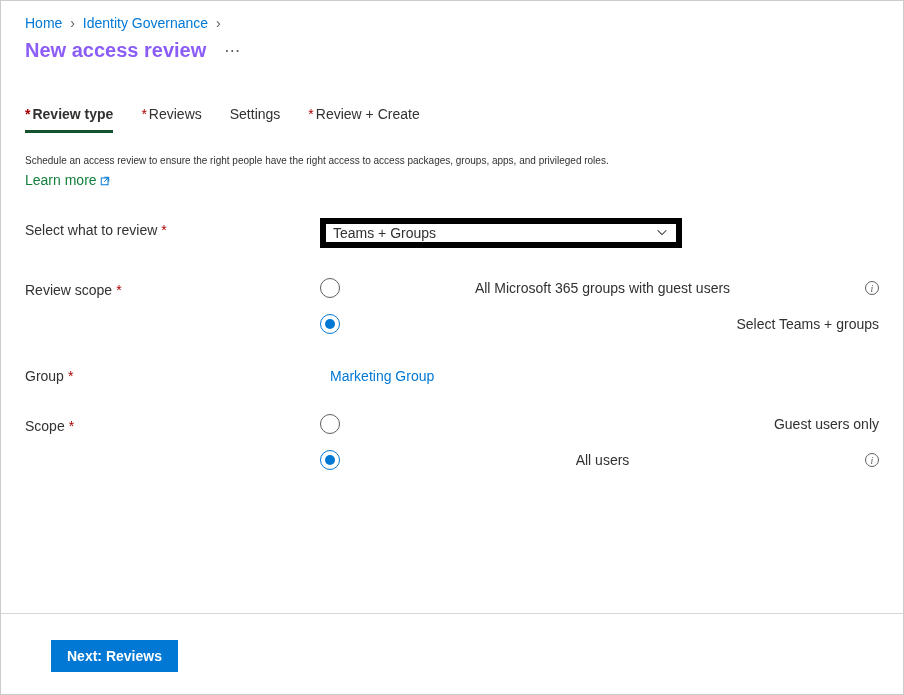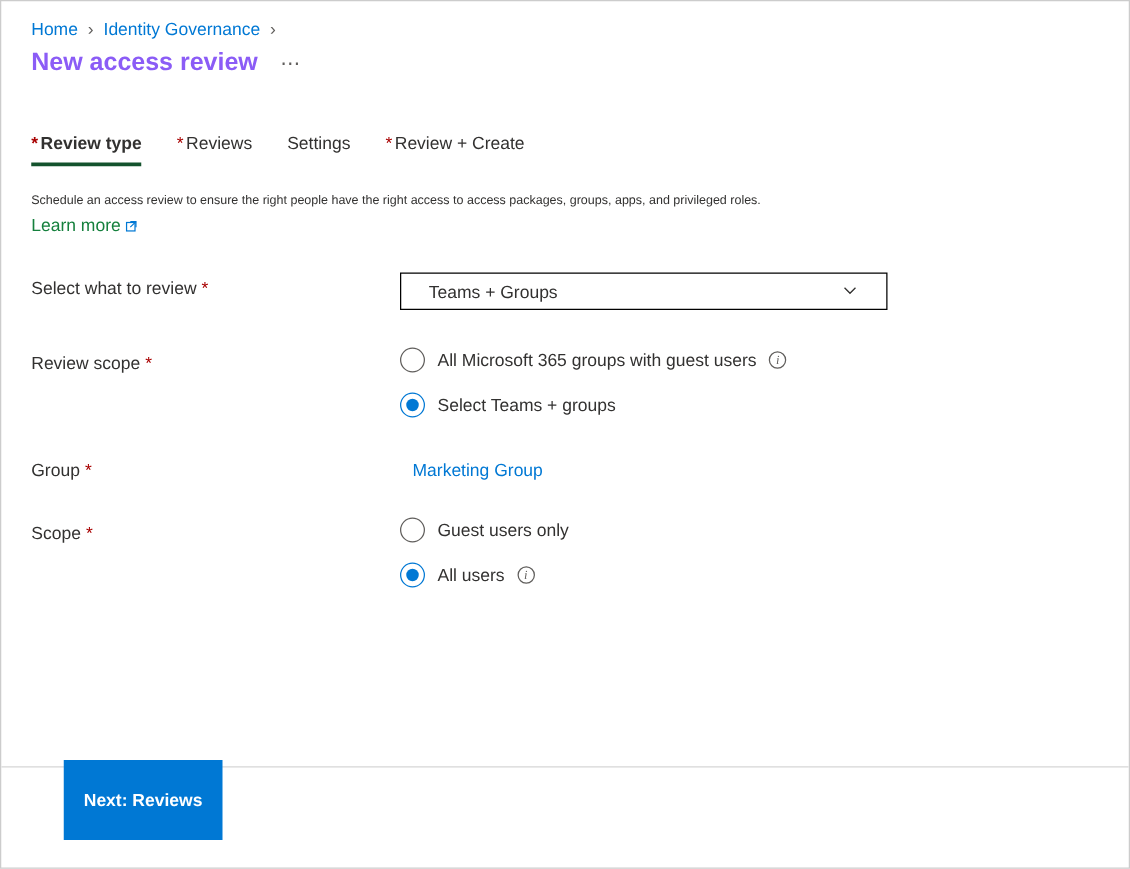--- a/index.html
+++ b/index.html
@@ -90,37 +90,38 @@
     }
     .field-label {
       width: 295px;
       flex-shrink: 0;
       font-size: 14px;
       color: #323130;
       padding-top: 4px;
     }
     .field-control { flex: 1; }
     .dropdown {
-      width: 390px;
+      width: 362px;
       height: 30px;
-      border: 1px solid #000000;
-      padding: 0 22px;
+      border: 6px solid #000000;
+      padding: 0 7px;
       display: flex;
       align-items: center;
       justify-content: space-between;
       cursor: pointer;
       font-size: 14px;
       background: #ffffff;
     }
     .chev-down svg { width: 14px; height: 14px; }
     .radio-group .radio-row {
       display: flex;
       align-items: center;
       gap: 10px;
       margin-bottom: 16px;
+      justify-content: space-between;
     }
     .radio-group .radio-row:last-child { margin-bottom: 0; }
     .radio-outer {
       width: 20px; height: 20px;
       border: 1px solid #605e5c;
       border-radius: 50%;
       display: flex;
       align-items: center; justify-content: center;
       cursor: pointer;
       flex-shrink: 0;
@@ -163,21 +164,21 @@
     }
     .footer {
       position: absolute;
       bottom: 22px;
       left: 50px;
     }
     .primary-btn {
       background: #0078d4;
       color: #ffffff;
       border: none;
-      padding: 24px 16px;
+      padding: 8px 16px;
       font-size: 14px;
       font-weight: 600;
       cursor: pointer;
       font-family: inherit;
     }
   </style>
 </head>
 <body>
 
 <div class="breadcrumb">

